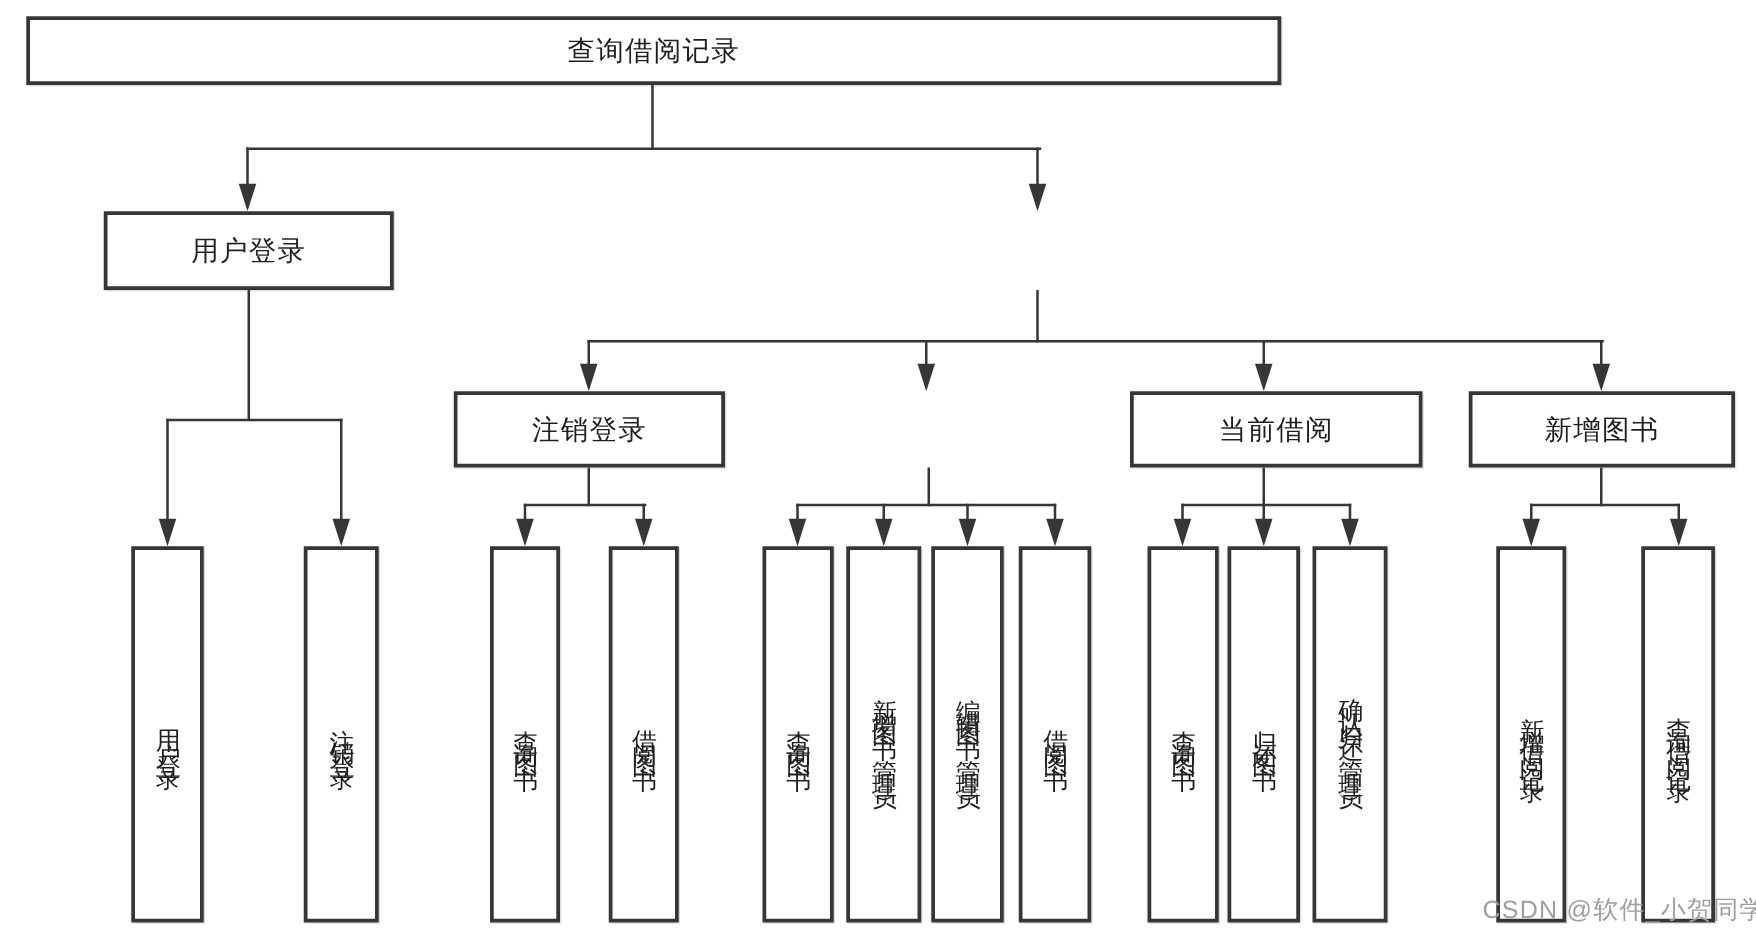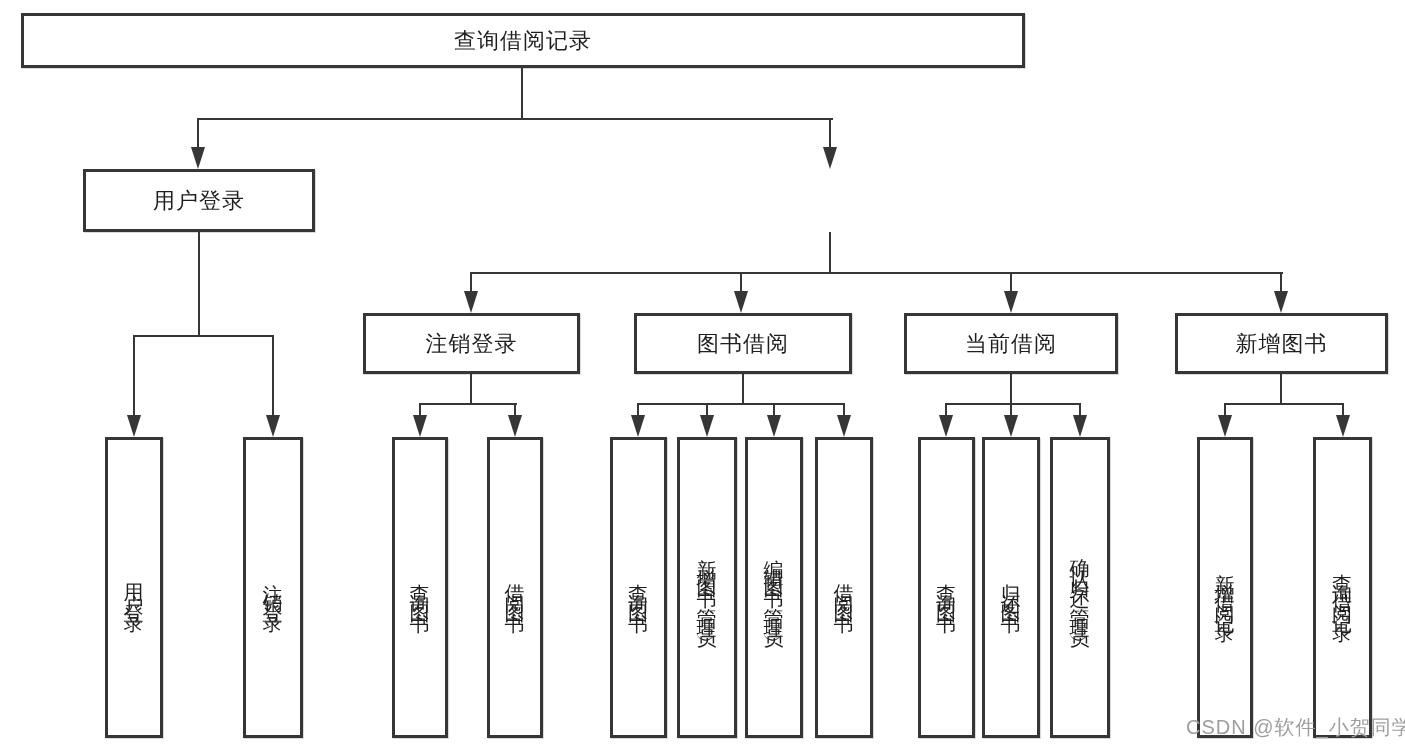--- a/index.html
+++ b/index.html
@@ -81,24 +81,21 @@
   <div class="vl" style="left:740px;top:272px;height:21px;"></div>
   <div class="ar" style="left:734px;top:291px;"></div>
   <div class="vl" style="left:1010px;top:272px;height:21px;"></div>
   <div class="ar" style="left:1004px;top:291px;"></div>
   <div class="vl" style="left:1280px;top:272px;height:21px;"></div>
   <div class="ar" style="left:1274px;top:291px;"></div>
 
   <div class="node h-node" style="left:363px;top:313px;width:217px;height:61px;">
     <span>注销登录</span>
   </div>
-  <div class="node h-node" style="left:634px;top:313px;width:218px;height:61px;">
-    <span>图书借阅</span>
-  </div>
-  <div class="node h-node" style="left:904px;top:313px;width:214px;height:61px;">
+  <div class="node h-node" style="left:904px;top:313px;width:234px;height:61px;">
     <span>当前借阅</span>
   </div>
   <div class="node h-node" style="left:1175px;top:313px;width:213px;height:61px;">
     <span>新增图书</span>
   </div>
 
   <div class="vl" style="left:470px;top:374px;height:31px;"></div>
   <div class="hl" style="left:419px;top:403px;width:98px;"></div>
   <div class="vl" style="left:419px;top:403px;height:14px;"></div>
   <div class="ar" style="left:413px;top:415px;"></div>

